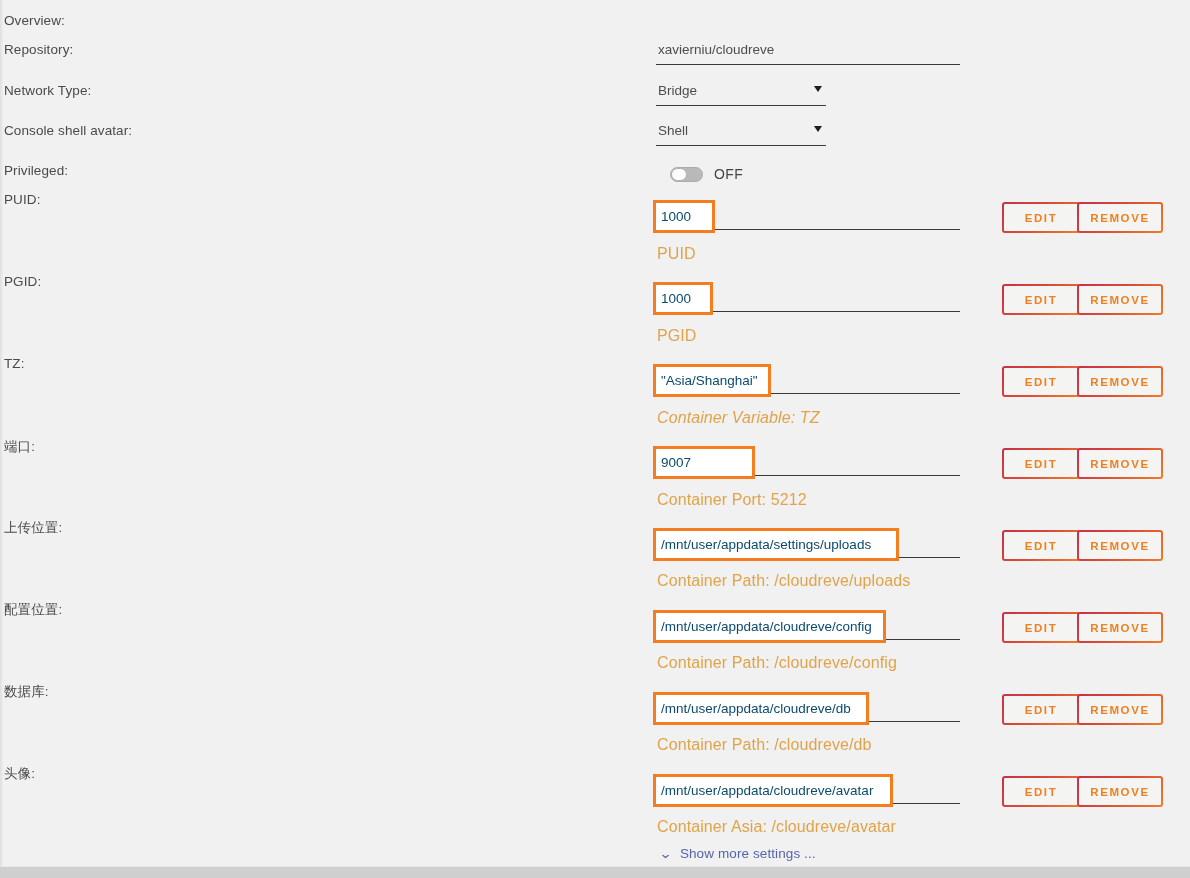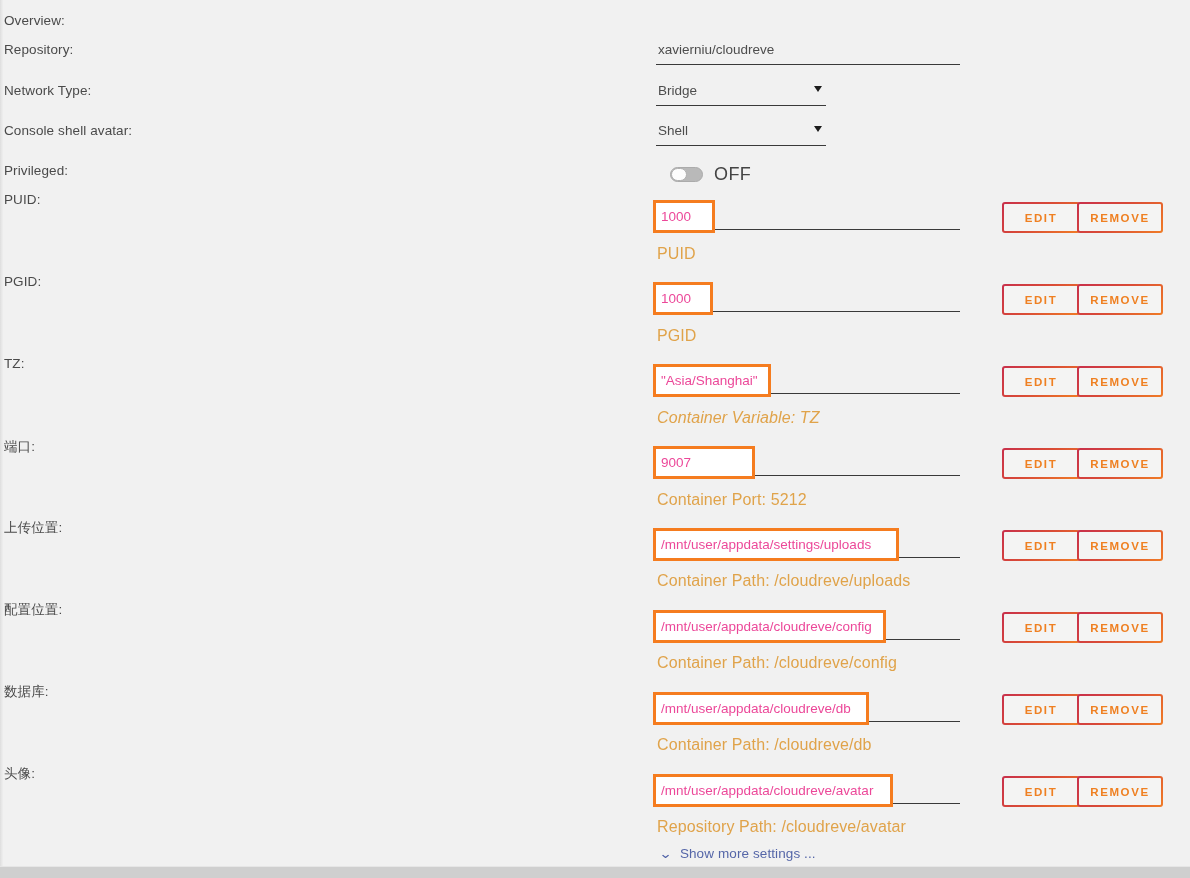--- a/index.html
+++ b/index.html
@@ -124,21 +124,21 @@
   .toggle .knob {
     position: absolute;
     left: 0px; top: 0px;
     width: 16px; height: 13px;
     border-radius: 7px;
     background: #fdfdfd;
     border: 1px solid #b0b0b0;
   }
   .toggle-label {
     margin-left: 11px;
-    font-size: 18px;
+    font-size: 14px;
     color: #444444;
     letter-spacing: 0.4px;
   }
 
   
   .field-hl {
     position: relative;
     width: 304px;
     height: 30px;
   }
@@ -153,21 +153,21 @@
     left: -3px; top: -4px;
     height: 33px;
     background: #ffffff;
     border: 3px solid #f57c1f;
     display: flex;
     align-items: center;
   }
   .field-hl .hl-box .hl-text {
     padding-left: 5px;
     font-size: 13.5px;
-    color: #ec4899;
+    color: #0c4a6e;
     white-space: nowrap;
   }
 
   .helper {
     position: absolute;
     left: 657px;
     font-size: 16px;
     color: #e0a34a;
     white-space: nowrap;
     letter-spacing: 0.1px;
@@ -379,21 +379,21 @@
   <div class="row" style="top:765px;">
     <span class="row-label">头像:</span>
     <div class="ctrl" style="top:13px;">
       <div class="field-hl">
         <span class="hl-underline"></span>
         <span class="hl-box" style="width:240px;">
           <span class="hl-text">/mnt/user/appdata/cloudreve/avatar</span>
         </span>
       </div>
     </div>
-    <span class="helper" style="top:53px;">Repository Path: /cloudreve/avatar</span>
+    <span class="helper" style="top:53px;">Container Asia: /cloudreve/avatar</span>
     <span class="btn btn-edit" style="top:11px;">EDIT</span>
     <span class="btn btn-remove" style="top:11px;">REMOVE</span>
   </div>
 
   <div id="show-more">
     <span class="chev">⌄</span>
     <span class="sm-text">Show more settings ...</span>
   </div>
 
 </div>

